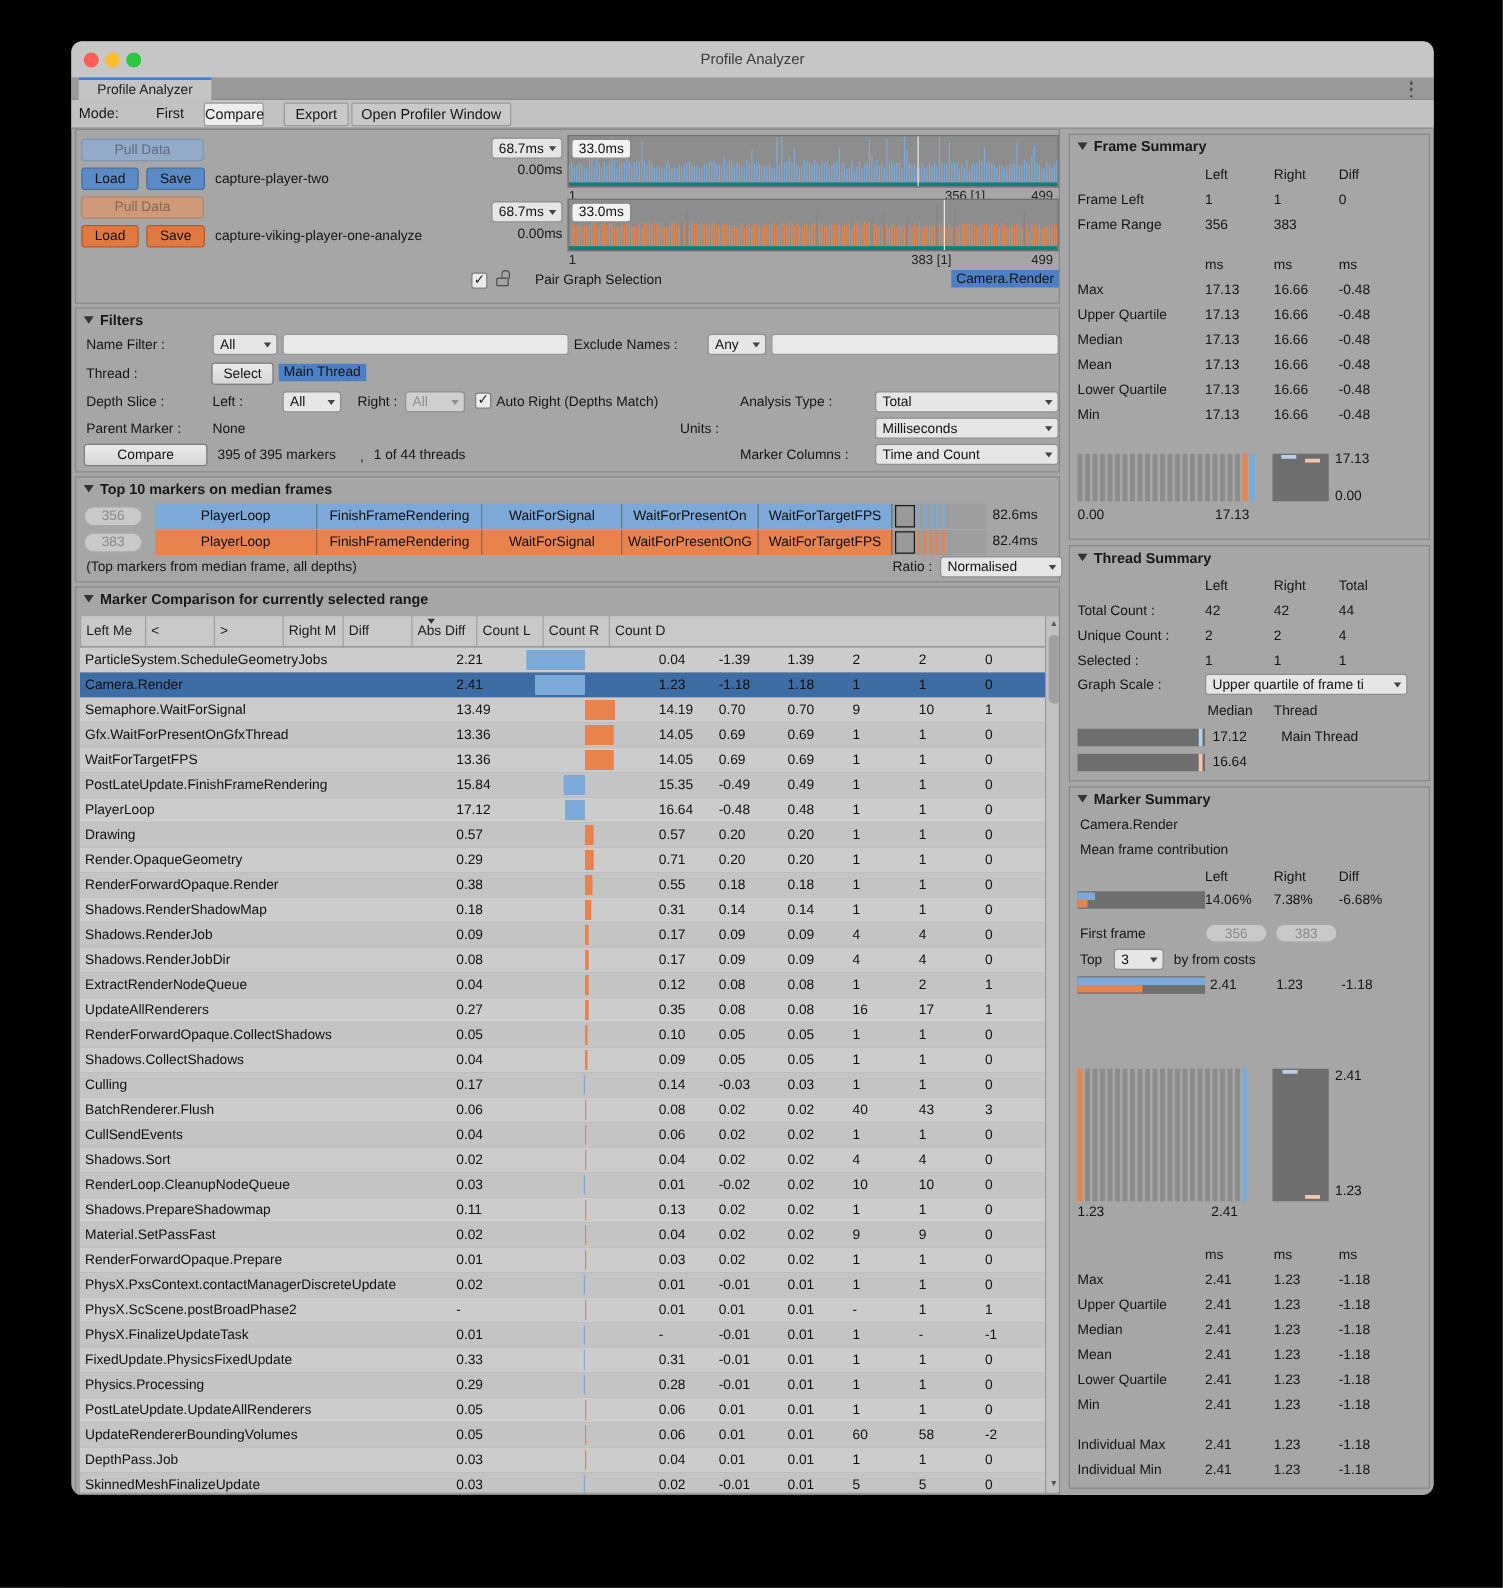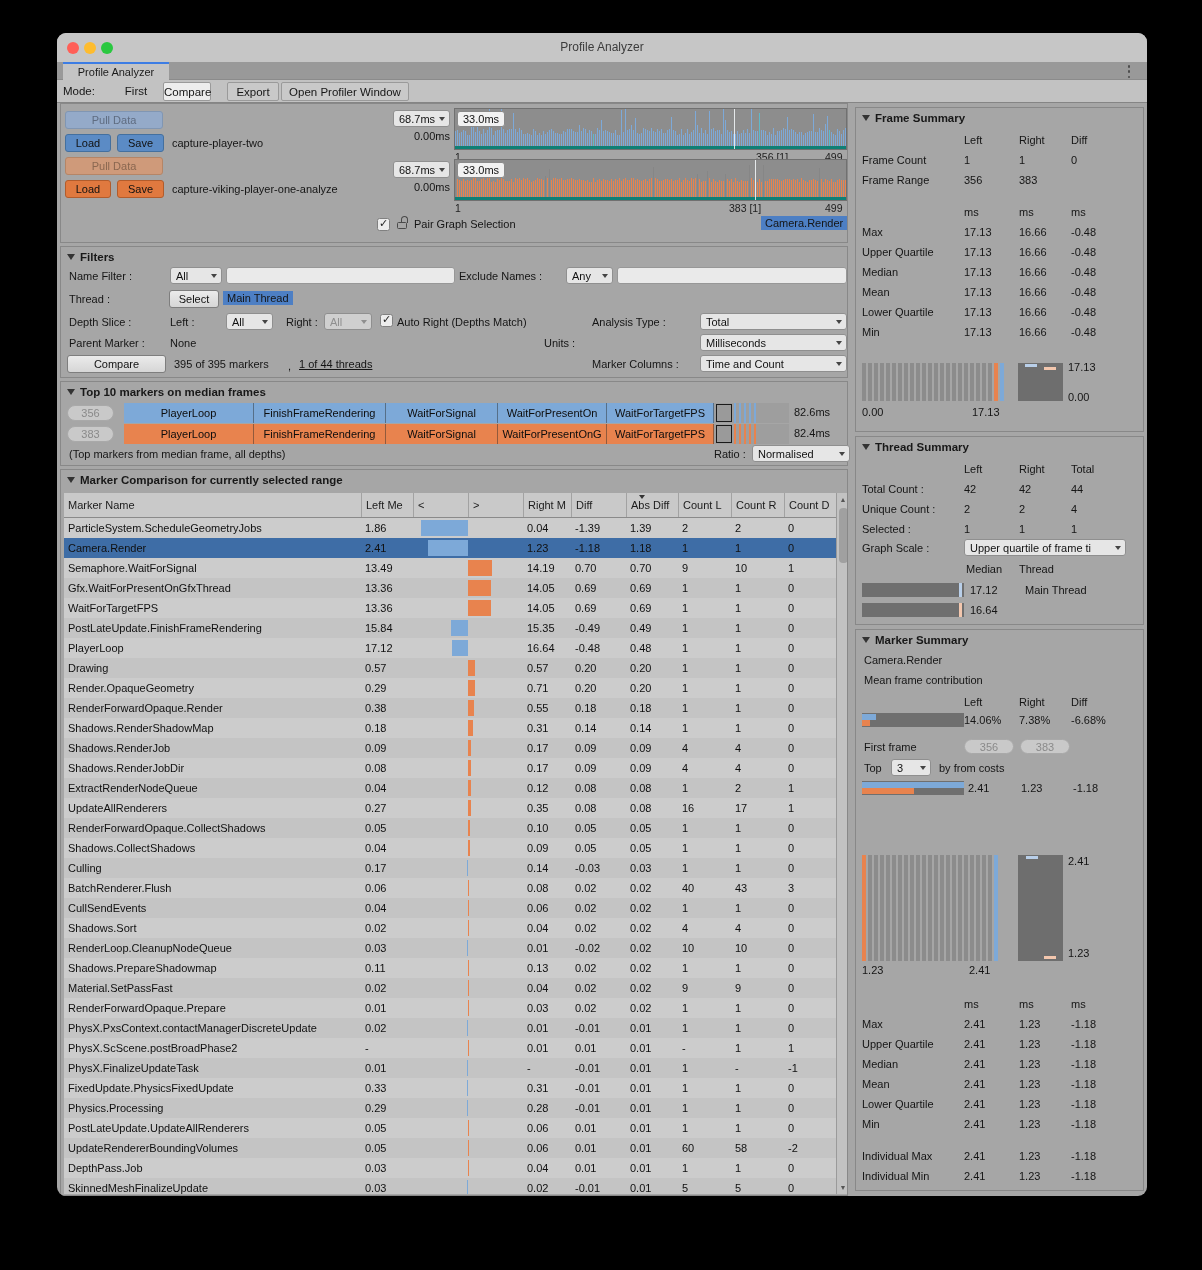--- a/index.html
+++ b/index.html
@@ -530,21 +530,21 @@
         </div>
       <div class="tl-base" style="background:#0e8076;"></div>
       <div class="tl-mark" style="left:76.8%;"></div>
     </div>
     <span class="axis" style="left:394px;top:98px;">1</span>
     <span class="axis" style="left:668px;top:98px;">383 [1]</span>
     <span class="axis" style="left:764px;top:98px;">499</span>
 
     <div class="cb checked" style="left:316px;top:114px;"></div>
     <span class="lock" style="left:336px;top:118px;"></span>
-    <span class="lbl" style="left:353px;top:114px;">Pair Graph Selection</span>
+    <span class="lbl" style="left:367px;top:114px;">Pair Graph Selection</span>
     <span class="lbl hl" style="left:700px;top:112px;">Camera.Render</span>
   </div>
 
   <div class="panel" style="left:3px;top:213px;width:788px;height:132px;">
     <div style="position:absolute;left:6px;top:4px;"><span class="disc"></span><span class="hdr">Filters</span></div>
     <span class="lbl" style="left:8px;top:23px;">Name Filter :</span>
     <div class="dd" style="left:109px;top:20px;width:52px;height:17px;">
         <span>All</span>
         <span class="caret"></span>
       </div>
@@ -583,21 +583,21 @@
     <span class="lbl" style="left:109px;top:90px;">None</span>
     <span class="lbl" style="left:483px;top:90px;">Units :</span>
     <div class="dd" style="left:639px;top:87px;width:147px;height:17px;">
         <span>Milliseconds</span>
         <span class="caret"></span>
       </div>
 
     <div class="btn" style="left:6px;top:108px;width:99px;height:18px;line-height:17px;">Compare</div>
     <span class="lbl" style="left:113px;top:111px;">395 of 395 markers</span>
     <span class="lbl" style="left:227px;top:113px;">,</span>
-    <span class="lbl" style="left:238px;top:111px;text-decoration:underline;">1 of 44 threads</span>
+    <span class="lbl" style="left:238px;top:111px;">1 of 44 threads</span>
     <span class="lbl" style="left:531px;top:111px;">Marker Columns :</span>
     <div class="dd" style="left:639px;top:108px;width:147px;height:17px;">
         <span>Time and Count</span>
         <span class="caret"></span>
       </div>
   </div>
 
   <div class="panel" style="left:3px;top:348px;width:788px;height:85px;">
     <div style="position:absolute;left:6px;top:4px;"><span class="disc"></span><span class="hdr">Top 10 markers on median frames</span></div>
     <div class="chip" style="left:6px;top:23px;width:47px;height:16px;line-height:15px;">356</div>
@@ -634,35 +634,34 @@
     <span class="lbl" style="left:653px;top:66px;">Ratio :</span>
     <div class="dd" style="left:691px;top:63px;width:98px;height:17px;">
         <span>Normalised</span>
         <span class="caret"></span>
       </div>
   </div>
 
   <div class="panel" style="left:3px;top:436px;width:788px;height:727px;overflow:hidden;">
     <div style="position:absolute;left:6px;top:4px;"><span class="disc"></span><span class="hdr">Marker Comparison for currently selected range</span></div>
     <div class="mc-header" id="mc-header" style="left:3px;top:23px;width:772px;">
-        <div class="mc-h" style="width: 297px; border-left: none;">Marker Name</div>
         <div class="mc-h" style="width: 52px;">Left Me</div>
         <div class="mc-h" style="width: 55px;">&lt;</div>
         <div class="mc-h" style="width: 55px;">&gt;</div>
         <div class="mc-h" style="width: 48px;">Right M</div>
         <div class="mc-h" style="width: 55px;">Diff</div>
         <div class="mc-h" style="width: 52px;">Abs Diff<div class="sortc"></div></div>
         <div class="mc-h" style="width: 53px;">Count L</div>
         <div class="mc-h" style="width: 53px;">Count R</div>
         <div class="mc-h" style="width: 52px;">Count D</div>
       </div>
     <div id="mc-body" style="position:absolute;left:3px;top:48px;width:772px;height:676px;overflow:hidden;">
         <div class="mc-row" style="background: rgb(204, 204, 204);">
           <div class="mc-c" style="width: 297px;">ParticleSystem.ScheduleGeometryJobs</div>
-          <div class="mc-c" style="width: 52px;">1.86</div>
+          <div class="mc-c" style="width: 52px;">2.21</div>
           <div class="mc-c" style="width: 55px;">
             <div style="position: absolute; right: 0px; top: 2px; bottom: 2px; width: 47px; background: rgb(125, 169, 216);"></div>
           </div>
           <div class="mc-c" style="width: 55px;"></div>
           <div class="mc-c" style="width: 48px;">0.04</div>
           <div class="mc-c" style="width: 55px;">-1.39</div>
           <div class="mc-c" style="width: 52px;">1.39</div>
           <div class="mc-c" style="width: 53px;">2</div>
           <div class="mc-c" style="width: 53px;">2</div>
           <div class="mc-c" style="width: 52px;">0</div>
@@ -1140,21 +1139,21 @@
   <div class="panel" style="left:798px;top:74px;width:289px;height:325px;">
     <div style="position:absolute;left:6px;top:4px;"><span class="disc"></span><span class="hdr">Frame Summary</span></div>
     <div id="fs-rows" style="position:absolute;left:6px;top:22px;width:278px;">
         <div class="srow">
           <span></span>
           <span>Left</span>
           <span>Right</span>
           <span>Diff</span>
         </div>
         <div class="srow">
-          <span>Frame Count</span>
+          <span>Frame Left</span>
           <span>1</span>
           <span>1</span>
           <span>0</span>
         </div>
         <div class="srow">
           <span>Frame Range</span>
           <span>356</span>
           <span>383</span>
           <span></span>
         </div>

